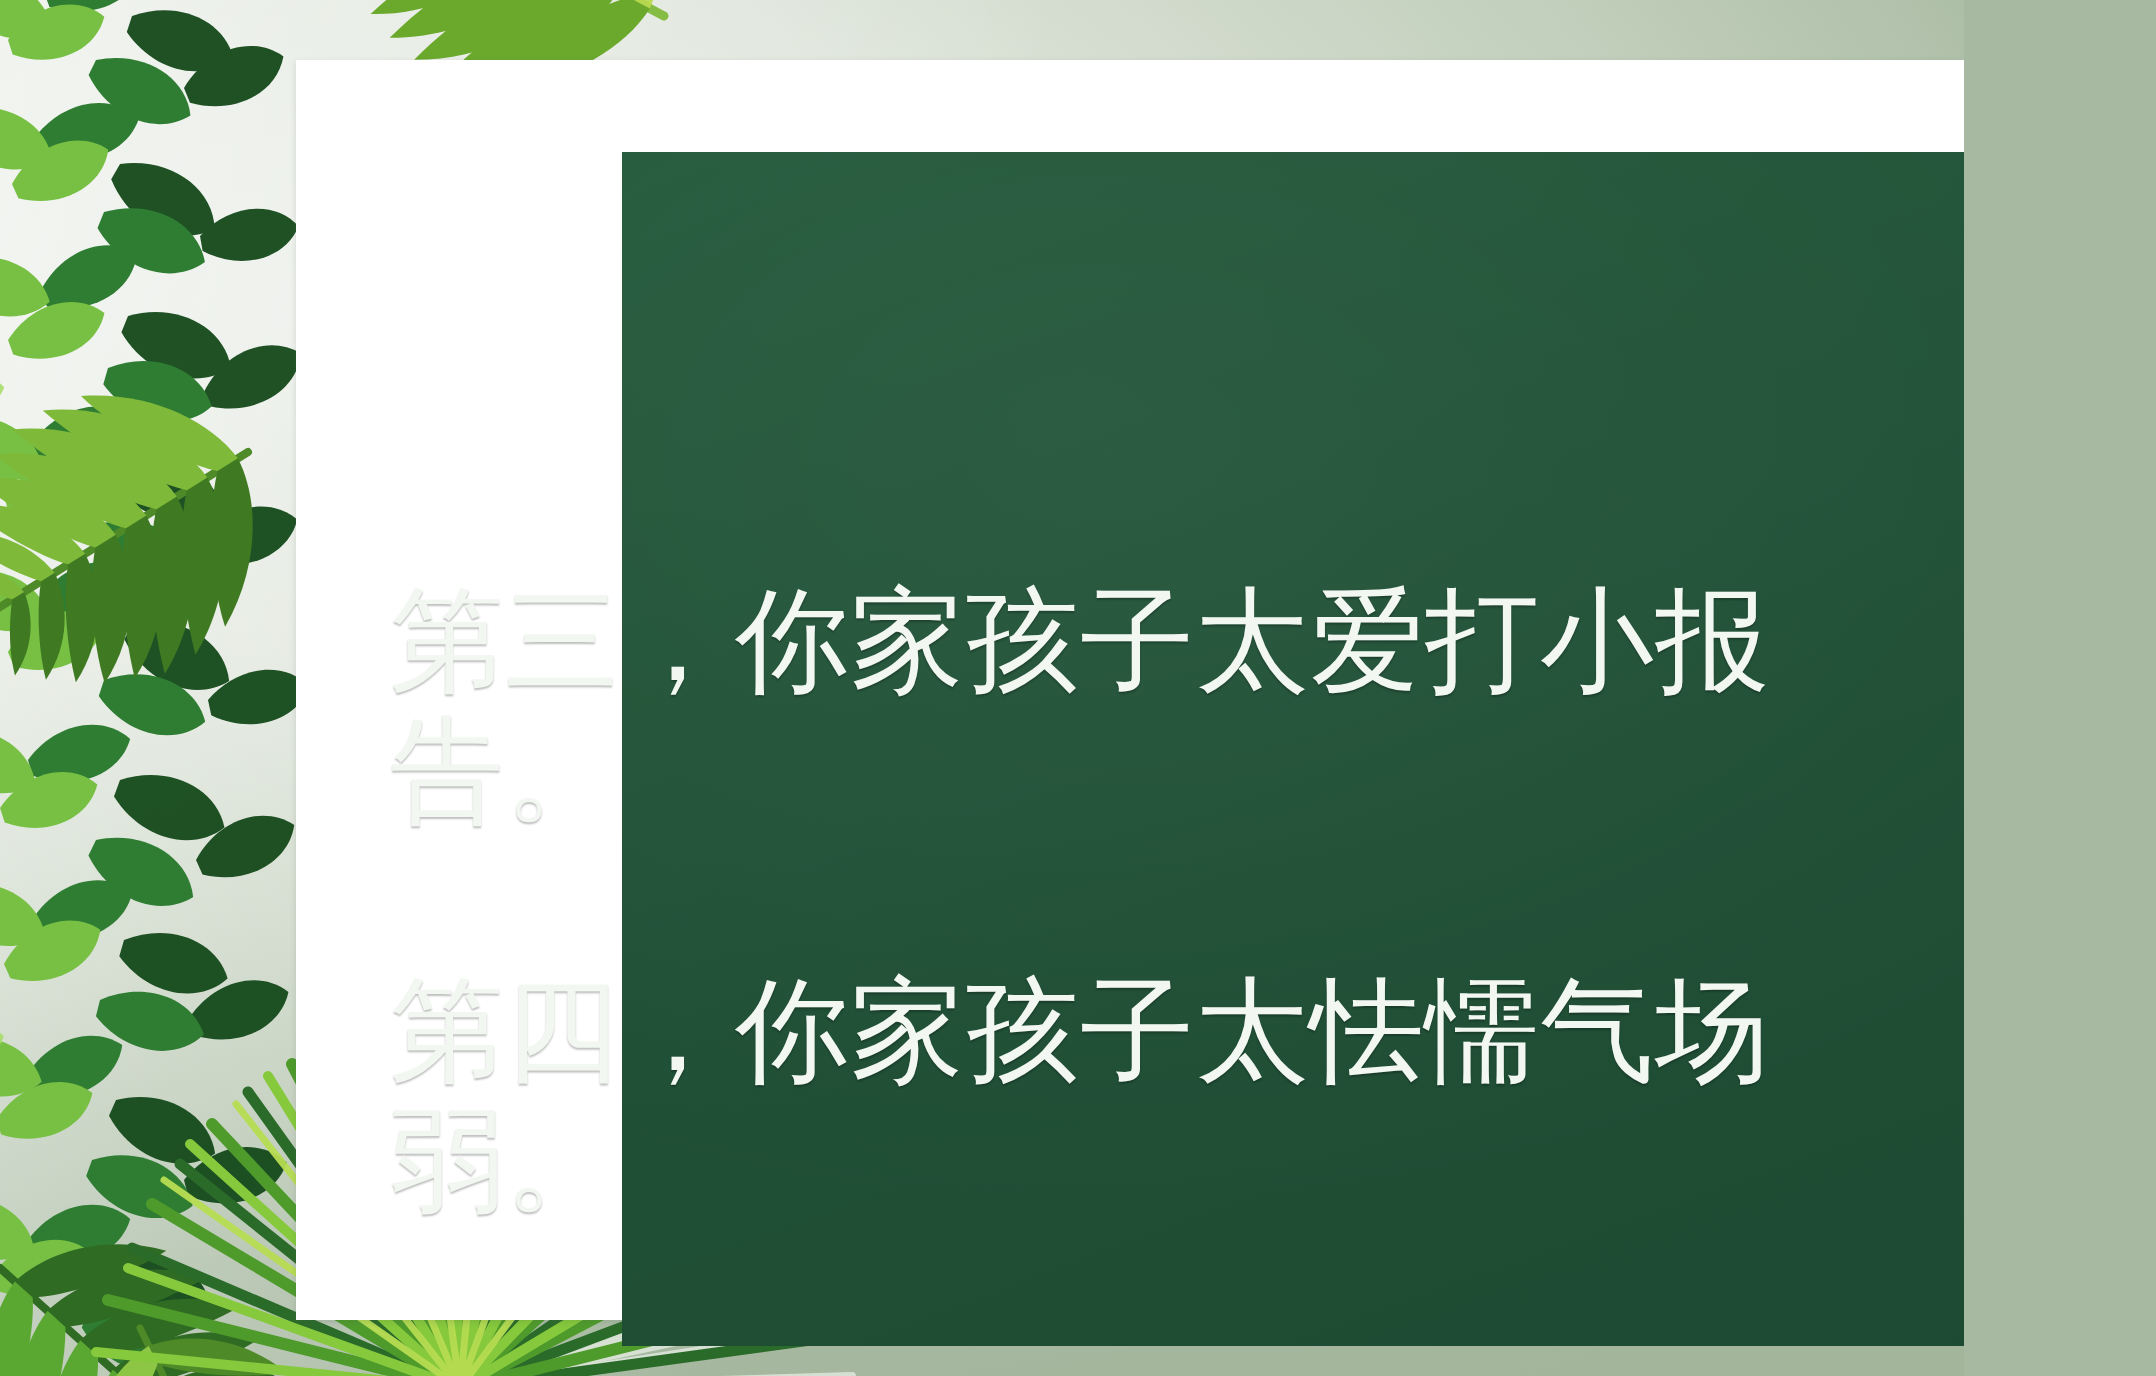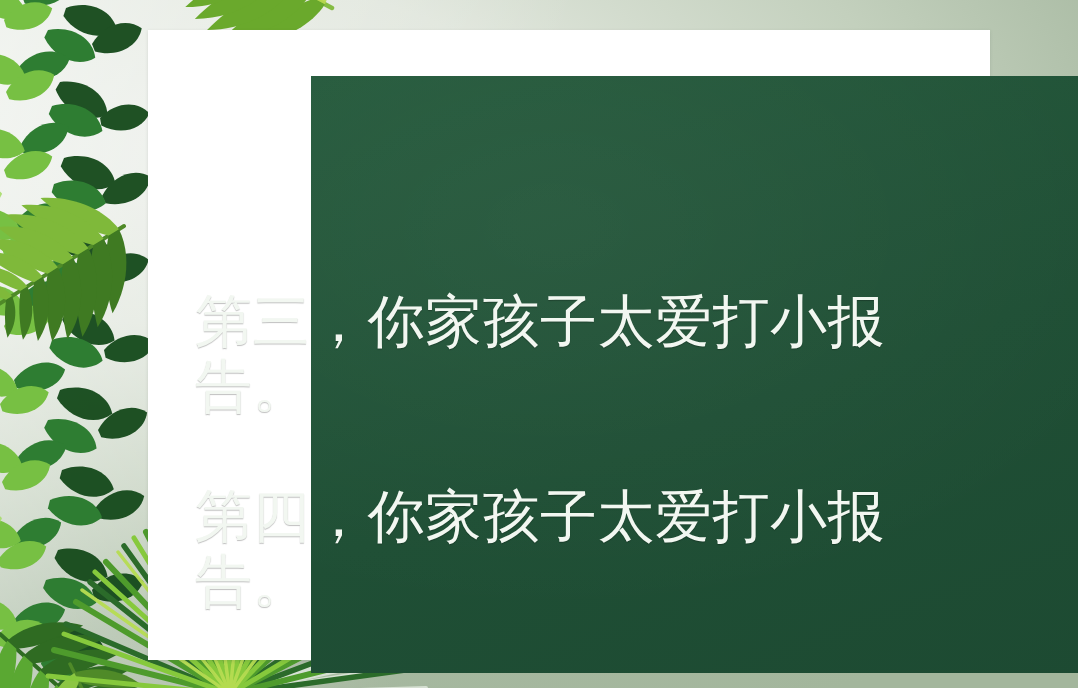--- a/index.html
+++ b/index.html
@@ -1,21 +1,21 @@
 <!DOCTYPE html>
 <html><head>
 <meta charset="utf-8">
 <style>
   html,body{margin:0;padding:0;}
   body{
     width:1078px;height:688px;overflow:hidden;
     font-family:"Liberation Sans","DejaVu Sans",sans-serif;
     background:#a7b9a1;
   }
-  .stage{position:relative;width:1078px;height:688px;overflow:hidden;}
+  .stage{position:relative;width:982px;height:688px;overflow:hidden;}
 
   
   .bg{
     position:absolute;inset:0;
     background:
       radial-gradient(120% 90% at 18% 22%, #e8ece6 0%, #dfe5db 28%, #c3d0bd 55%, #a7b9a1 78%, #a3b69c 100%);
   }
   .bg-sheen{
     position:absolute;inset:0;
     background:linear-gradient(105deg, rgba(255,255,255,.55) 0%, rgba(255,255,255,.28) 20%, rgba(255,255,255,0) 46%);
@@ -316,16 +316,16 @@
       </g>
     </svg>
   </div>
 
   <div class="board-frame">
     <div class="board"></div>
   </div>
 
   <div class="text-block">
     <span class="line">第三，你家孩子太爱打小报告。</span>
-    <span class="line">第四，你家孩子太爱打小报告。</span>
+    <span class="line">第四，你家孩子太怯懦气场弱。</span>
   </div>
 
 </div>
 
 </body></html>

